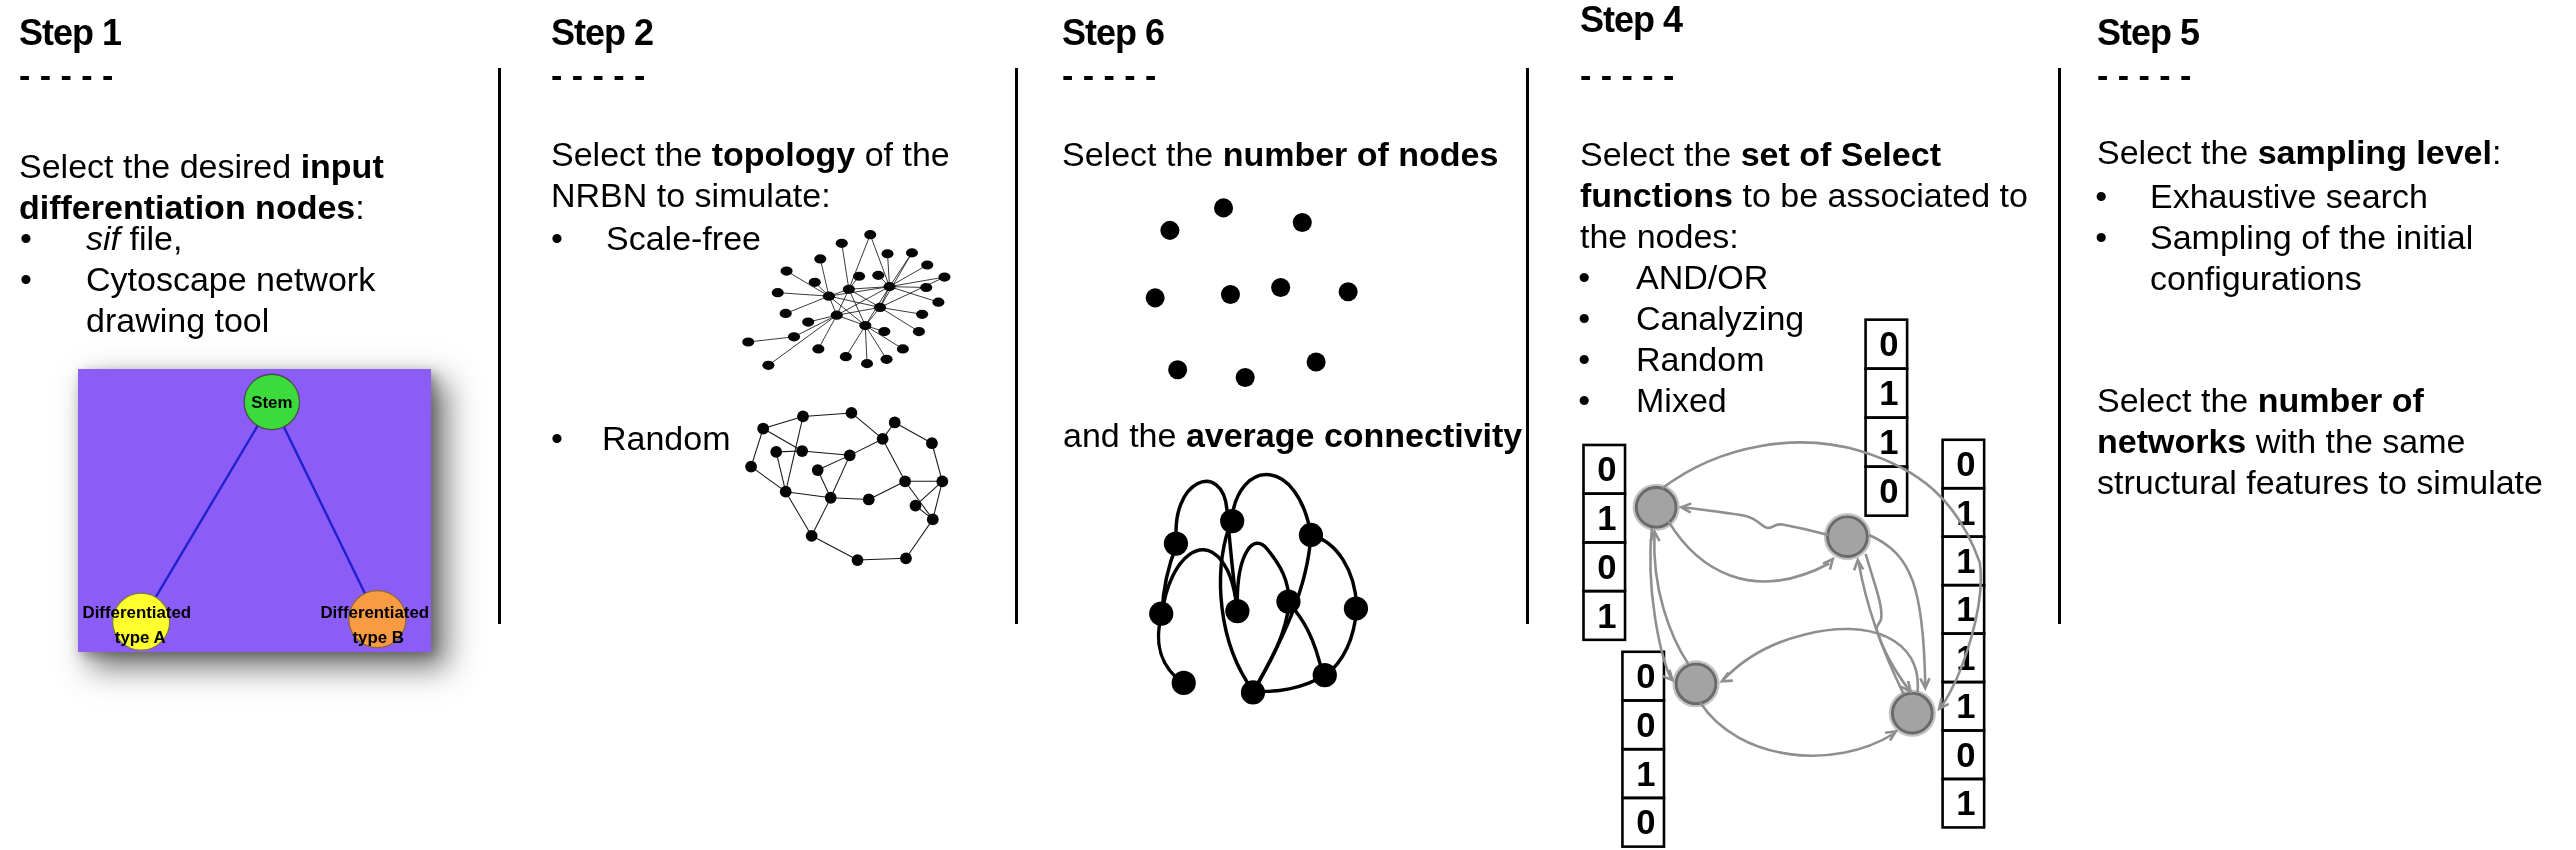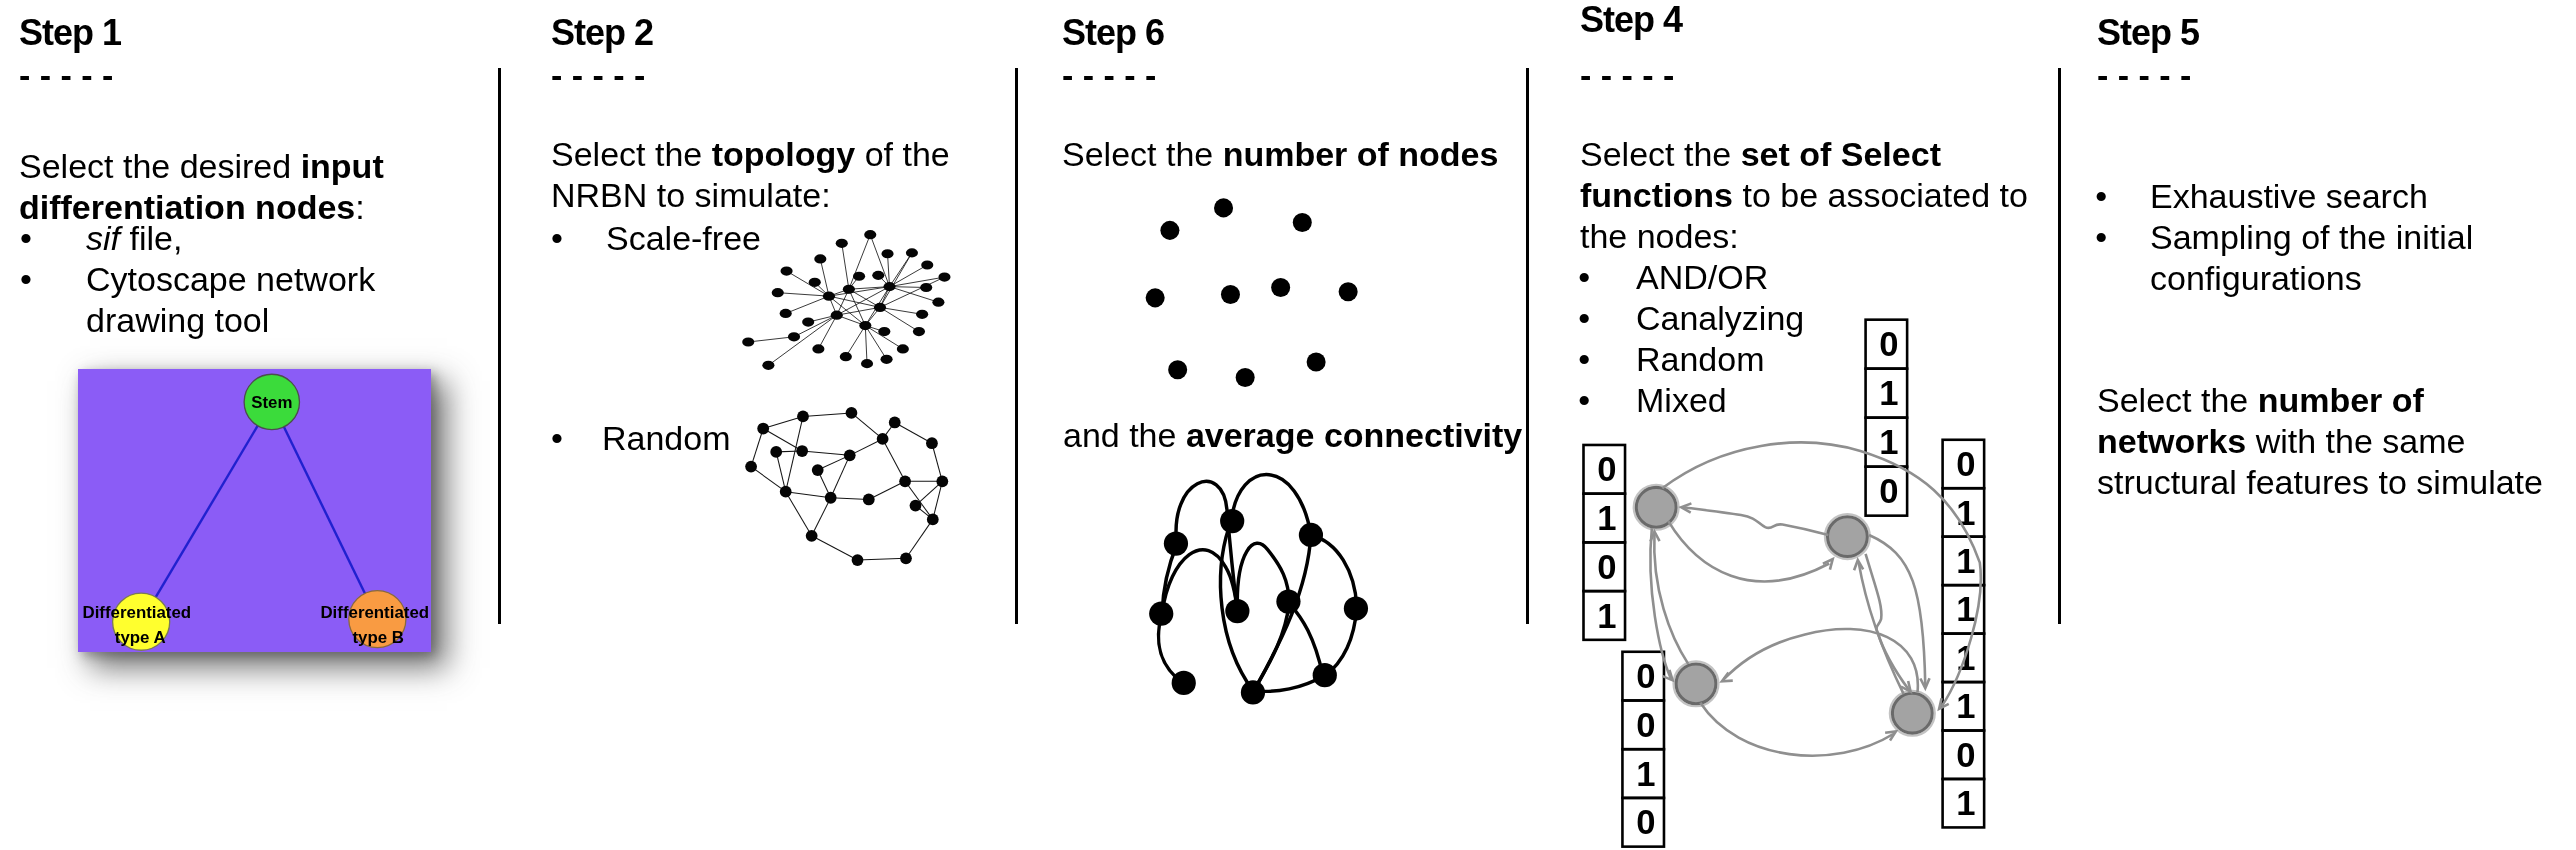--- a/index.html
+++ b/index.html
@@ -319,20 +319,21 @@
 <div class="body" style="left:1580px; top:134px;">Select the <b>set of Select</b><br><b>functions</b> to be associated to<br>the nodes:</div>
 <div class="body" style="left:1580px; top:257px; line-height:41px;">
   <div class="li" style="padding-left:56px;"><span class="bu" style="left:-1.7px">•</span>AND/OR</div>
   <div class="li" style="padding-left:56px;"><span class="bu" style="left:-1.7px">•</span>Canalyzing</div>
   <div class="li" style="padding-left:56px;"><span class="bu" style="left:-1.7px">•</span>Random</div>
   <div class="li" style="padding-left:56px;"><span class="bu" style="left:-1.7px">•</span>Mixed</div>
 </div>
 
 <div class="title" style="left:2097px; top:14.7px;">Step 5</div>
 <div class="dash" style="left:2097px; top:58px;">- - - - -</div>
+<div class="body" style="left:2097px; top:132px;">Select the <b>sampling level</b>:</div>
 <div class="body" style="left:2097px; top:176px;">
   <div class="li" style="padding-left:53px;"><span class="bu" style="left:-1.7px">•</span>Exhaustive search</div>
   <div class="li" style="padding-left:53px;"><span class="bu" style="left:-1.7px">•</span>Sampling of the initial<br>configurations</div>
 </div>
 <div class="body" style="left:2097px; top:380px;">Select the <b>number of</b><br><b>networks</b> with the same<br>structural features to simulate</div>
 
 </div>
 
 
 </body></html>

